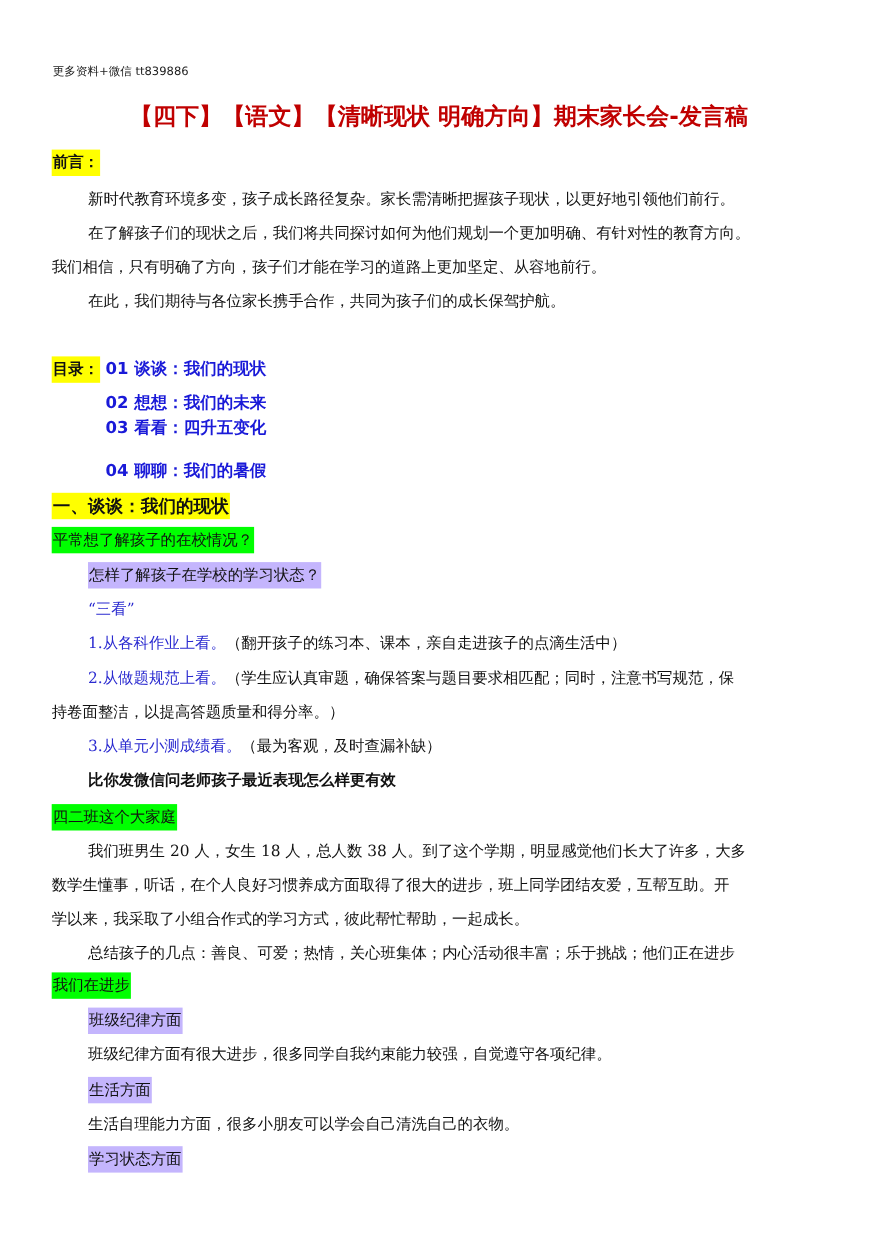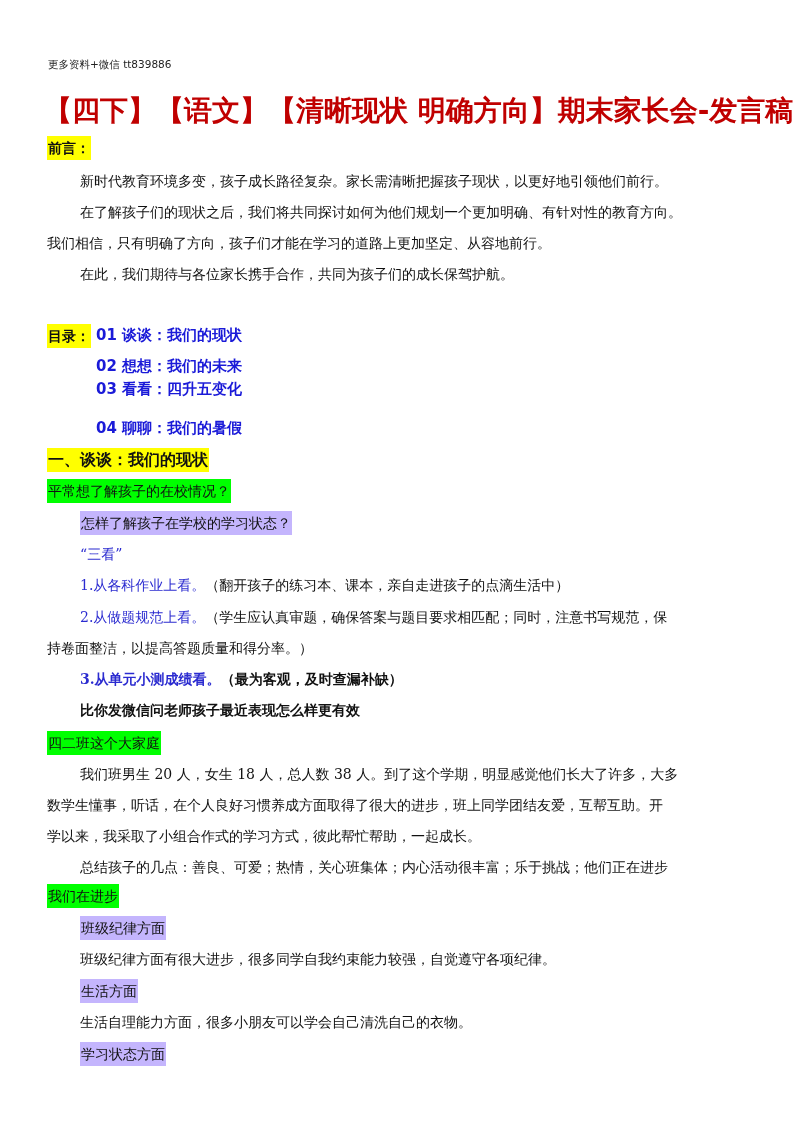--- a/index.html
+++ b/index.html
@@ -3,21 +3,21 @@
 <meta charset="utf-8">
 <style>
   html, body { margin: 0; padding: 0; background: #ffffff; }
   body { width: 793px; height: 1122px; position: relative; overflow: hidden;
          font-family: "DejaVu Serif", "Liberation Serif", serif; color: #111; }
   .page { position: absolute; left: 0; top: 0; width: 793px; height: 1122px; }
   .header-note { position: absolute; left: 48px; top: 58px; font-size: 10.5px;
                  font-family: "DejaVu Sans", "Liberation Sans", sans-serif; color: #222; }
   .title { position: absolute; left: 44px; top: 92px; width: 710px; text-align: center;
            font-family: "DejaVu Sans", "Liberation Sans", sans-serif; font-weight: bold;
-           font-size: 28px; color: #c00000; letter-spacing: 0px; white-space: nowrap; }
+           font-size: 21px; color: #c00000; letter-spacing: 0px; white-space: nowrap; }
   .line { position: absolute; white-space: nowrap; font-size: 14px; line-height: 22px; }
   .hl-yellow { background: #ffff00; }
   .hl-green { background: #00ff00; }
   .hl-cyan { background: #c4b5fd; }
   .bold { font-weight: bold; font-family: "DejaVu Sans", "Liberation Sans", sans-serif; }
   .blue { color: #2b2bd0; }
   .toc { color: #1a1ad8; font-weight: bold; font-family: "DejaVu Sans", "Liberation Sans", sans-serif; font-size: 15px; }
   .label-box { padding: 1px 1px; }
 </style>
 </head>
@@ -46,21 +46,21 @@
   <div class="line hl-cyan label-box" style="left:80px; top:511px;">怎样了解孩子在学校的学习状态？</div>
   <div class="line blue" style="left:80px; top:543px;">“三看”</div>
 
   <div class="line" style="left:80px; top:574px;">
     <span class="blue">1.从各科作业上看。</span><span>（翻开孩子的练习本、课本，亲自走进孩子的点滴生活中）</span>
   </div>
   <div class="line" style="left:80px; top:606px;">
     <span class="blue">2.从做题规范上看。</span><span>（学生应认真审题，确保答案与题目要求相匹配；同时，注意书写规范，保</span>
   </div>
   <div class="line" style="left:47px; top:637px;">持卷面整洁，以提高答题质量和得分率。）</div>
-  <div class="line" style="left:80px; top:668px;font-weight:bold;">
+  <div class="line" style="left:80px; top:668px;">
     <span class="blue">3.从单元小测成绩看。</span><span>（最为客观，及时查漏补缺）</span>
   </div>
   <div class="line bold" style="left:80px; top:699px;">比你发微信问老师孩子最近表现怎么样更有效</div>
 
   <div class="line hl-green label-box" style="left:47px; top:731px;">四二班这个大家庭</div>
   <div class="line" style="left:80px; top:763px;">我们班男生 20 人，女生 18 人，总人数 38 人。到了这个学期，明显感觉他们长大了许多，大多</div>
   <div class="line" style="left:47px; top:794px;">数学生懂事，听话，在个人良好习惯养成方面取得了很大的进步，班上同学团结友爱，互帮互助。开</div>
   <div class="line" style="left:47px; top:825px;">学以来，我采取了小组合作式的学习方式，彼此帮忙帮助，一起成长。</div>
   <div class="line" style="left:80px; top:856px;">总结孩子的几点：善良、可爱；热情，关心班集体；内心活动很丰富；乐于挑战；他们正在进步</div>
 

